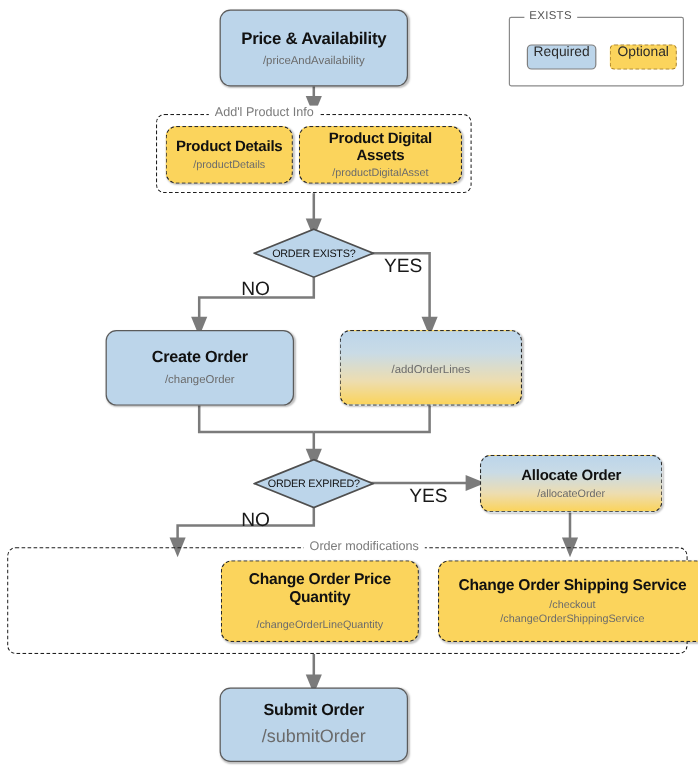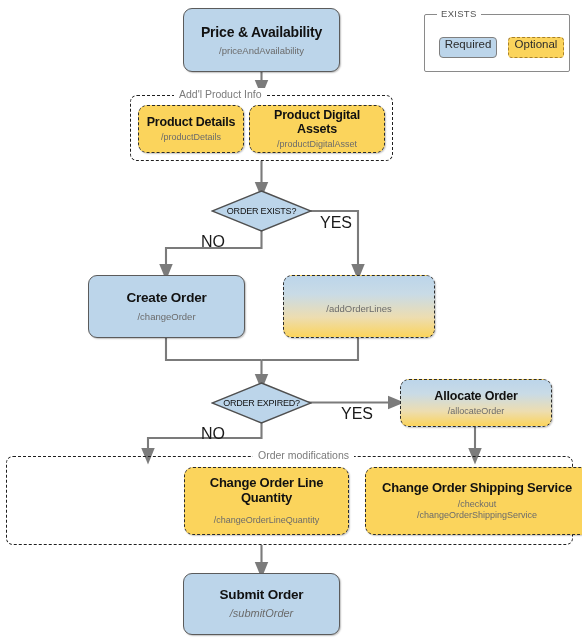--- a/index.html
+++ b/index.html
@@ -251,28 +251,28 @@
     <div class="title" style="font-size:12.5px;">Allocate Order</div>
     <div class="path" style="font-size:9px; margin-top:2px;">/allocateOrder</div>
   </div>
 
   <div class="group" style="left:6px; top:456px; width:567px; height:89px;">
     <div class="group-label" style="left:214px;">Order modifications</div>
   </div>
 
 
   <div class="node optional" style="left:184px; top:467px; width:165px; height:68px;">
-    <div class="title" style="font-size:13px;">Change Order Line Quantity</div>
+    <div class="title" style="font-size:13px;">Change Order Price Quantity</div>
     <div class="path" style="font-size:9px; margin-top:9px;">/changeOrderLineQuantity</div>
   </div>
 
   <div class="node optional" style="left:365px; top:467px; width:224px; height:68px;text-align:right;">
     <div class="title" style="font-size:13px;">Change Order Shipping Service</div>
     <div class="path" style="font-size:9px; margin-top:3px;">/checkout</div>
     <div class="path second" style="font-size:9px;">/changeOrderShippingService</div>
   </div>
 
   <div class="node required" style="left:183px; top:573px; width:157px; height:62px;">
     <div class="title" style="font-size:13.5px;">Submit Order</div>
-    <div class="path" style="font-size:11px;font-style:italic;">/submitOrder</div>
+    <div class="path" style="font-size:15px;">/submitOrder</div>
   </div>
 
 </div>
 
 </body></html>

